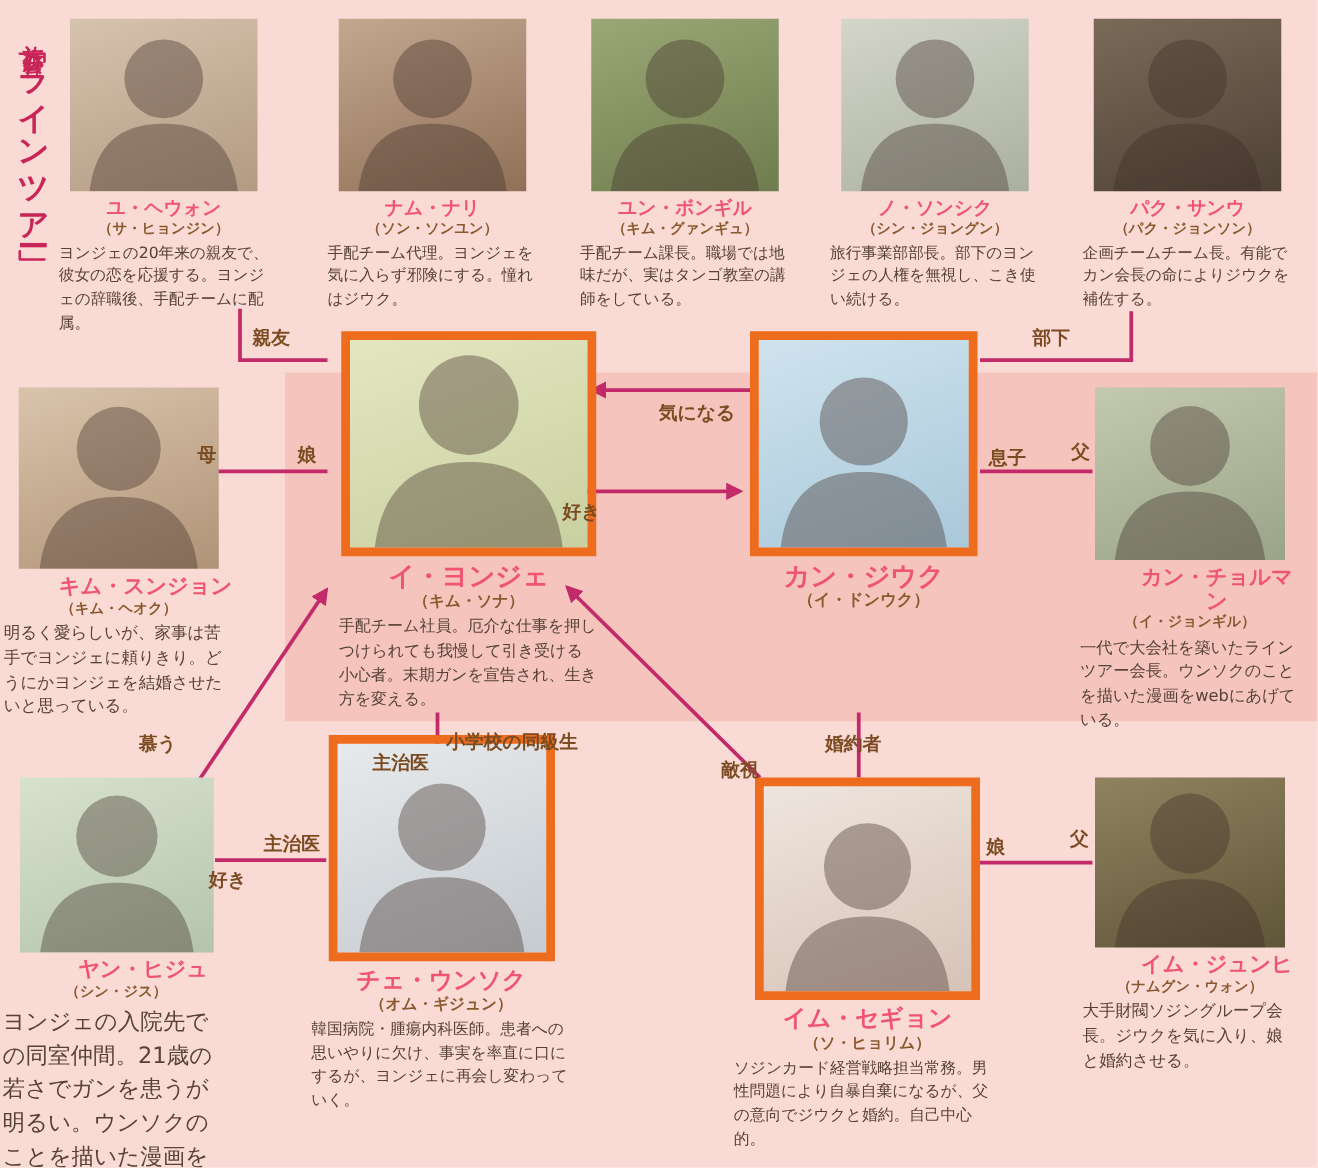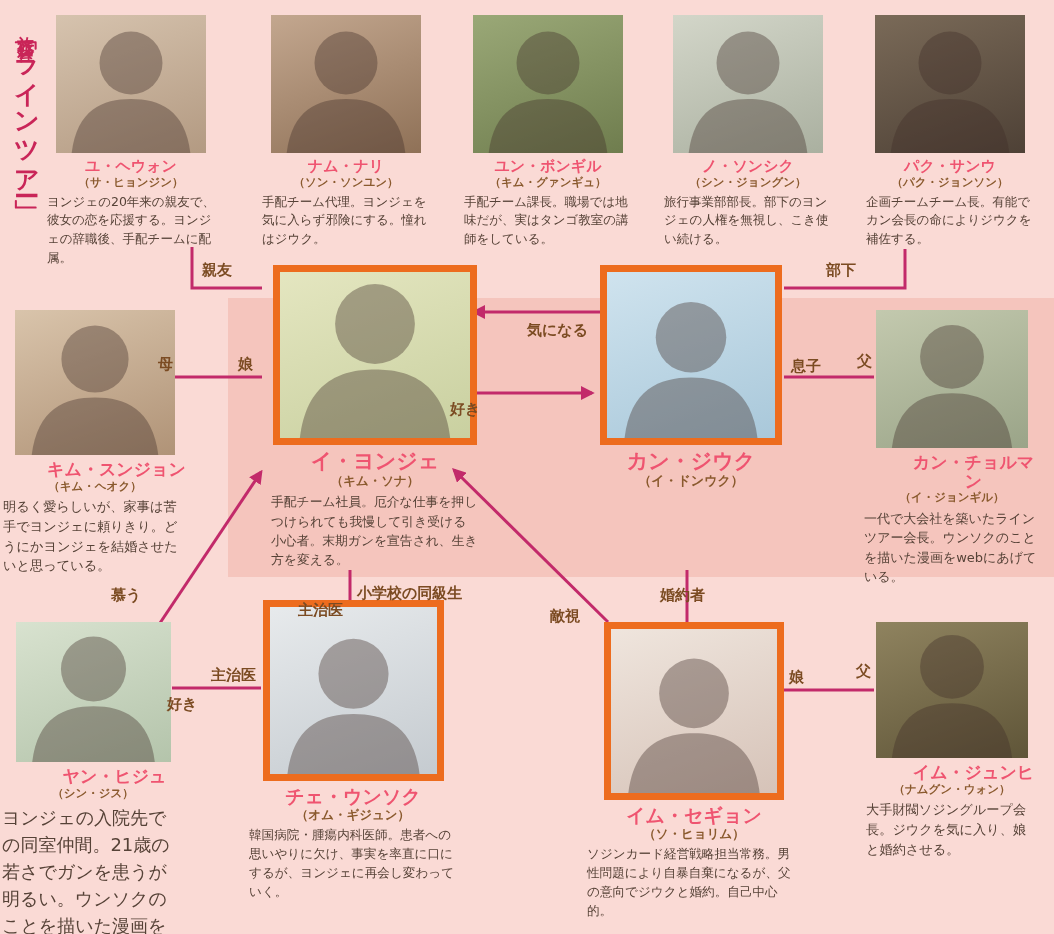--- a/index.html
+++ b/index.html
@@ -181,21 +181,21 @@
       <svg viewBox="0 0 100 100" preserveAspectRatio="xMidYMax slice">
           <circle cx="50" cy="40" r="21" fill="rgba(62,44,40,.38)"></circle>
           <path d="M10,105 C12,72 30,64 50,64 C70,64 88,72 90,105 Z" fill="rgba(62,44,40,.38)"></path>
         </svg>
     </div>
     <div class="cname sz17">ヤン・ヒジュ</div>
     <div class="cactor">（シン・ジス）</div>
     <div class="cdesc" style="width:182px;font-size:18px;">ヨンジェの入院先での同室仲間。21歳の若さでガンを患うが明るい。ウンソクのことを描いた漫画をwebにあげている。</div>
   </div>
 
-  <div class="char" style="left:244px;top:600px;width:218px;">
+  <div class="char" style="left:244px;top:588px;width:218px;">
     <div class="photo hl" style="width: 181px; height: 181px; background: linear-gradient(160deg, rgb(231, 234, 236), rgb(197, 203, 208));">
       <svg viewBox="0 0 100 100" preserveAspectRatio="xMidYMax slice">
           <circle cx="50" cy="40" r="21" fill="rgba(62,44,40,.38)"></circle>
           <path d="M10,105 C12,72 30,64 50,64 C70,64 88,72 90,105 Z" fill="rgba(62,44,40,.38)"></path>
         </svg>
     </div>
     <div class="cname sz19">チェ・ウンソク</div>
     <div class="cactor" style="font-size:12.5px;">（オム・ギジュン）</div>
     <div class="cdesc" style="width:208px;font-size:12.6px;">韓国病院・腫瘍内科医師。患者への思いやりに欠け、事実を率直に口にするが、ヨンジェに再会し変わっていく。</div>
   </div>
@@ -227,21 +227,21 @@
   <div class="rlabel" style="left:202px;top:261px;">親友</div>
   <div class="rlabel" style="left:826px;top:261px;">部下</div>
   <div class="rlabel" style="left:158px;top:355px;">母</div>
   <div class="rlabel" style="left:238px;top:355px;">娘</div>
   <div class="rlabel" style="left:527px;top:321px;">気になる</div>
   <div class="rlabel" style="left:450px;top:400px;">好き</div>
   <div class="rlabel" style="left:791px;top:357px;">息子</div>
   <div class="rlabel" style="left:857px;top:352px;">父</div>
   <div class="rlabel" style="left:357px;top:584px;">小学校の同級生</div>
   <div class="rlabel" style="left:298px;top:601px;">主治医</div>
-  <div class="rlabel" style="left:550px;top:607px;">敵視</div>
+  <div class="rlabel" style="left:577px;top:607px;">敵視</div>
   <div class="rlabel" style="left:660px;top:586px;">婚約者</div>
   <div class="rlabel" style="left:111px;top:586px;">慕う</div>
   <div class="rlabel" style="left:211px;top:666px;">主治医</div>
   <div class="rlabel" style="left:167px;top:695px;">好き</div>
   <div class="rlabel" style="left:789px;top:668px;">娘</div>
   <div class="rlabel" style="left:856px;top:662px;">父</div>
 
 </div>
 
 </body></html>

